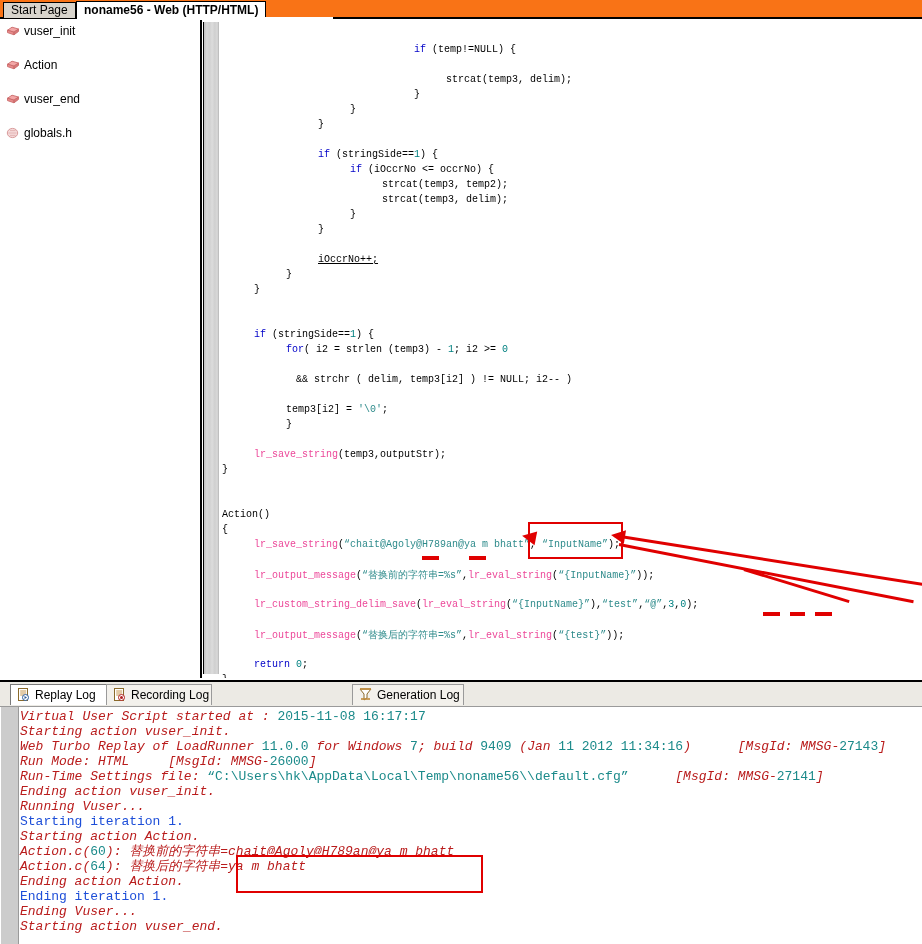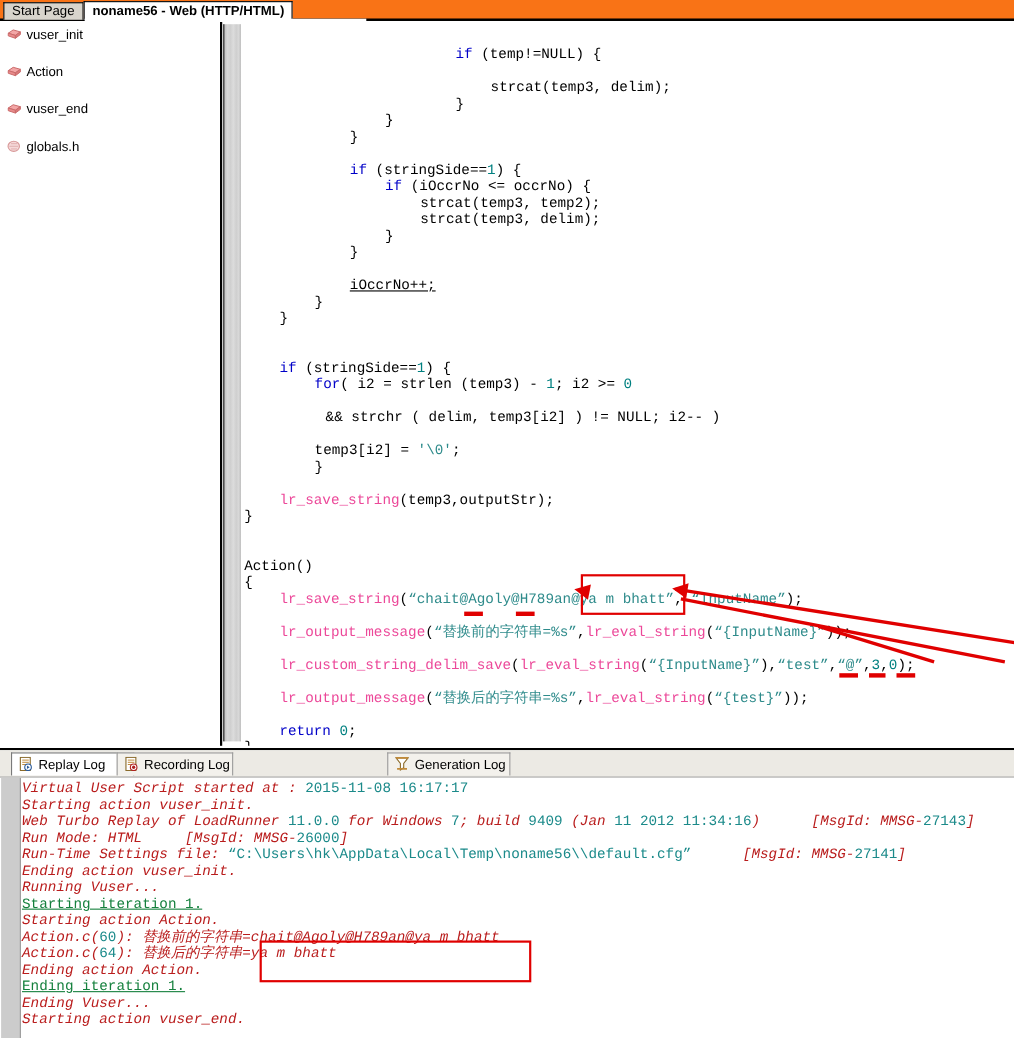--- a/index.html
+++ b/index.html
@@ -81,21 +81,21 @@
   #editor{
     position:absolute;left:219px;top:20px;width:703px;height:658px;
     background:#ffffff;
     overflow:hidden;
     font-family:"Liberation Mono","DejaVu Sans Mono",monospace;
     font-size:13px;
   }
   .codeline{
     position:absolute;left:0;white-space:pre;
     font-family:"Liberation Mono","DejaVu Sans Mono",monospace;
-    font-size:13px;line-height:15px;
+    font-size:10px;line-height:15px;
     color:#000;
   }
   .kw{color:#0000c8;}
   .num{color:#008080;}
   .str{color:#2e8b8b;}
   .fn{color:#ec4899;}
   .cjk{font-family:"DejaVu Sans",sans-serif;}
 
   
   .anno-rect{
@@ -152,21 +152,21 @@
   }
   #logtext{
     position:absolute;left:20px;top:2px;right:0;
     font-family:"Liberation Mono","DejaVu Sans Mono",monospace;
     font-size:13px;line-height:15px;
     white-space:pre;
     color:#000;
   }
   .logline{height:15px;white-space:pre;}
   .lg-teal{color:#1b8a8a;}
-  .lg-orange{color:#15803d;text-decoration:underline;}
+  .lg-orange{color:#1d4ed8;}
   .lg-black{color:#b91c1c;font-style:italic;}
 </style>
 </head>
 <body>
 
 <div id="tabstrip">
   <div class="afterline"></div>
   <div class="doctab inactive" id="tab-start">Start Page</div>
   <div class="doctab active" id="tab-doc">noname56 - Web (HTTP/HTML)</div>
   <div class="activemask" style="left:77px;width:256px;"></div>

